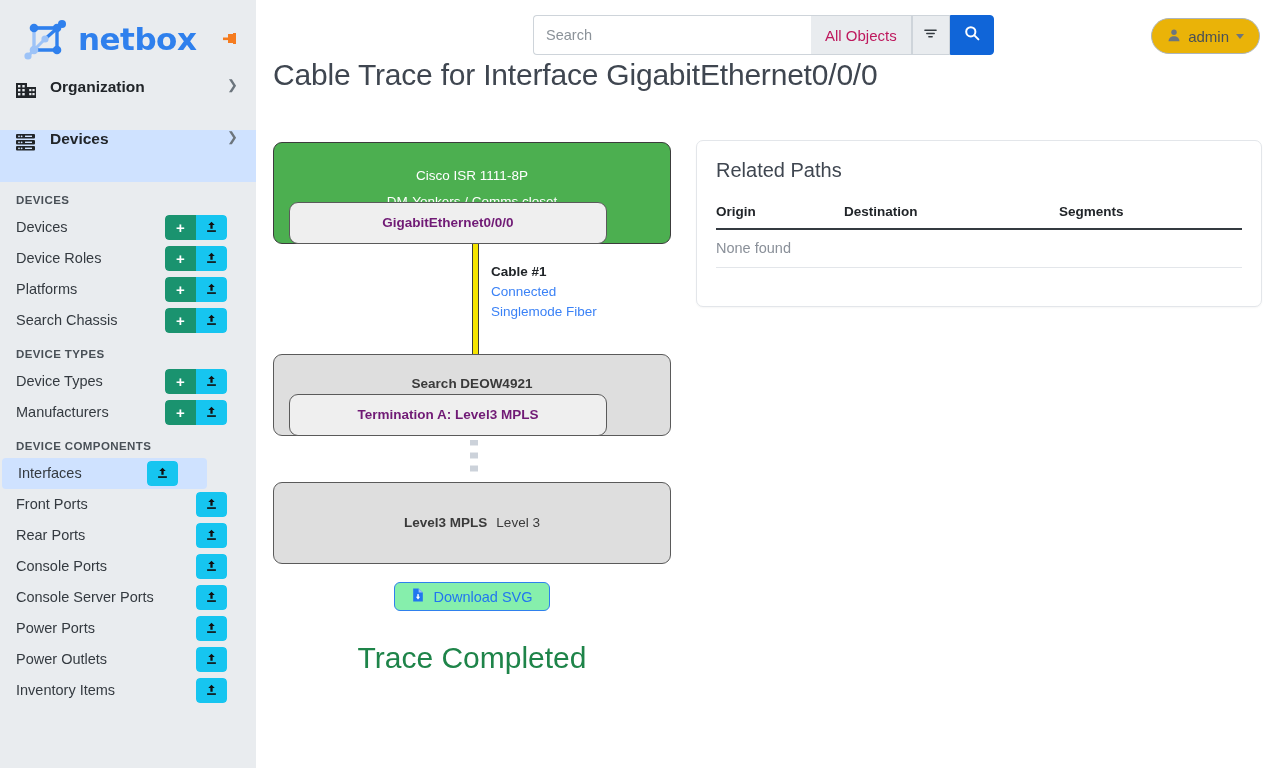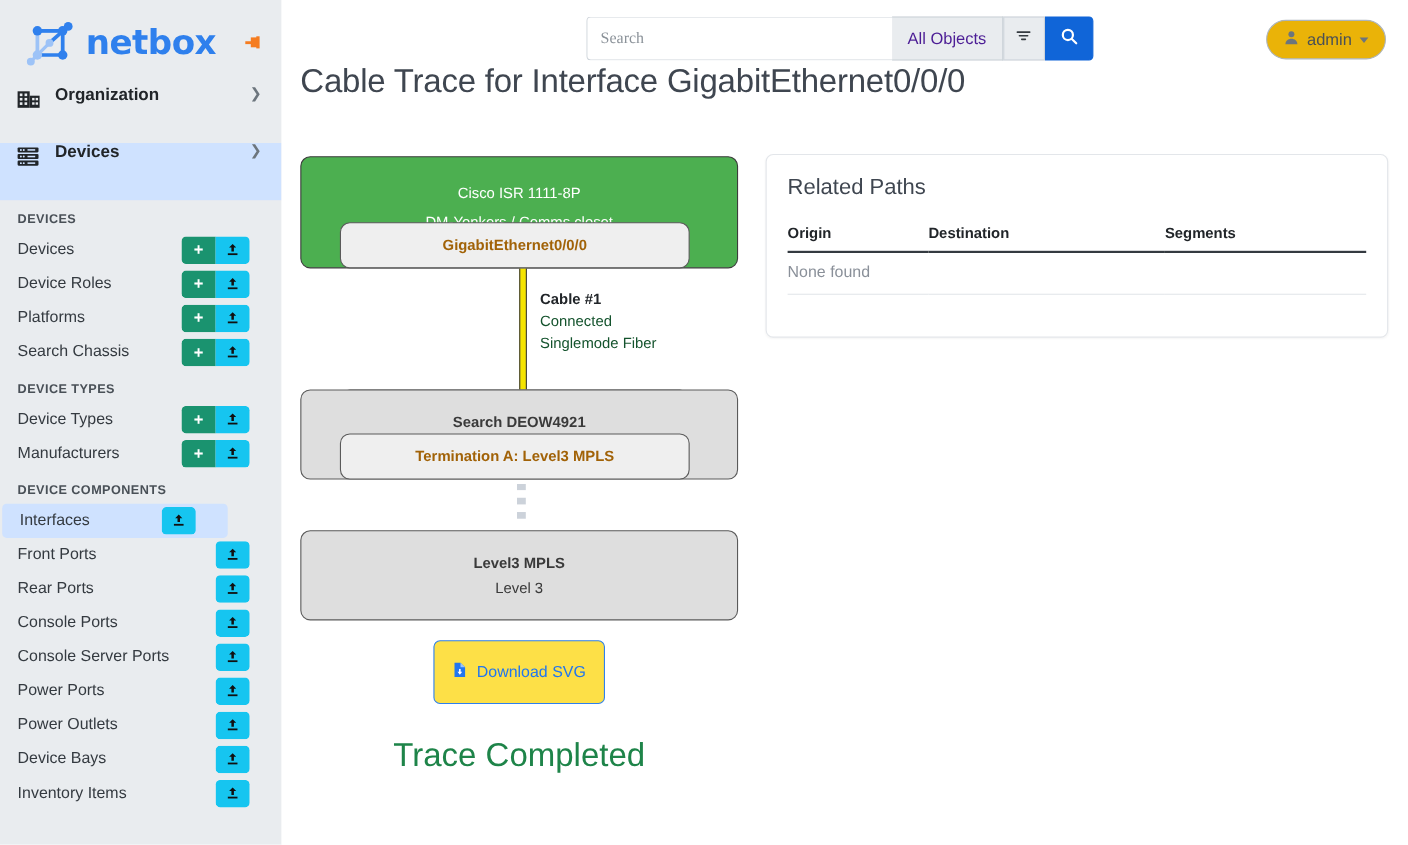--- a/index.html
+++ b/index.html
@@ -82,27 +82,27 @@
   }
   .searchwrap {
     display: flex; align-items: stretch; height: 40px;
     margin: 0 auto 0 auto; position: absolute; left: 277px; top: 15px;
   }
   .search-input {
     width: 278px; height: 40px; border: 1px solid #ced4da;
     border-right: none; border-radius: 4px 0 0 4px;
     padding: 0 12px; font-size: 14.5px; color: #212529;
     outline: none; background: #fff;
-    font-family: Liberation Serif, serif;
+    font-family: Liberation Sans, sans-serif;
   }
   .search-input::placeholder { color: #8b9299; }
   .obj-select {
     display: flex; align-items: center; padding: 0 14px;
     background: #e9ecef; border: 1px solid #ced4da; border-left: none;
-    font-size: 15px; color: #4c1d95; cursor: pointer;
+    font-size: 15px; color: #be185d; cursor: pointer;
   }
   .filter-btn {
     width: 38px; display: flex; align-items: center; justify-content: center;
     background: #e9ecef; border: 1px solid #ced4da; border-left: 1px solid #ced4da;
     cursor: pointer;
   }
   .go-btn {
     width: 44px; display: flex; align-items: center; justify-content: center;
     background: #1065d8; border: 1px solid #1065d8; border-radius: 0 4px 4px 0;
     cursor: pointer;
@@ -136,62 +136,62 @@
 
   .device-node {
     background: #4caf50; border-color: #3c3c3c; color: #fff;
     height: 102px; padding-top: 26px; width: 398px;
   }
   .device-node .t1 { color:#fff; margin-bottom: 12px; }
   .device-node .t2 { color:#fff; margin-bottom: 12px; }
 
   .term-node {
     background: #efefef; border-color: #5a5a5a;
-    width: 318px; height: 42px; margin-left: 36px;
+    width: 318px; height: 42px; margin-left: 16px;
     display: flex; align-items: center; justify-content: center;
-    color: #a16207;
+    color: #701a75;
   }
   .circuit-node {
     background: #dedede; border-color: #5a5a5a;
     width: 398px; height: 82px;
     display: flex; flex-direction: column; align-items: center;
     justify-content: center; gap: 9px; color: #3a3a3a;
   }
   .big-node {
     background: #dedede; border-color: #5a5a5a;
     width: 398px; height: 82px;
-    display: flex; flex-direction: column; align-items: center;
+    display: flex; flex-direction: row; align-items: center;
     justify-content: center; gap: 9px; color: #3a3a3a;
   }
 
   .overlap-up { margin-top: -42px; position: relative; z-index: 3; }
 
   .cable-seg { position: relative; height: 110px; }
   .cable-line {
     position: absolute; left: 199px; top: 0; width: 7px; height: 110px;
     background: #f5e400; border-left: 1px solid #3a3a3a; border-right: 1px solid #3a3a3a;
   }
   .cable-label { position: absolute; left: 218px; top: 18px; line-height: 20px; }
   .cable-label .cl-title { font-size: 13.5px; font-weight: 700; color: #212529; }
-  .cable-label .cl-sub { font-size: 13.5px; color: #14532d; }
+  .cable-label .cl-sub { font-size: 13.5px; color: #3b82f6; }
 
   .dot-seg { position: relative; height: 46px; }
   .dot-line {
     position: absolute; left: 197px; top: 4px; width: 8px; height: 38px;
     background-image: linear-gradient(#ccd2da 50%, rgba(255,255,255,0) 0%);
     background-position: left;
     background-size: 8px 13px;
     background-repeat: repeat-y;
   }
 
   .dl-btn-row { margin-top: 18px; text-align: center; }
   .dl-btn {
     display: inline-flex; align-items: center; gap: 8px;
-    padding: 18px 16px; border: 1px solid #2f80ed; border-radius: 6px;
-    background: #fde047; color: #2176ef; font-size: 14.5px; cursor: pointer;
+    padding: 4px 16px; border: 1px solid #2f80ed; border-radius: 6px;
+    background: #86efac; color: #2176ef; font-size: 14.5px; cursor: pointer;
   }
   .trace-done {
     margin-top: 30px; text-align: center;
     font-size: 30px; color: #1e8449; font-weight: 400;
   }
 
   
   .card {
     position: absolute; left: 440px; top: 140px; width: 566px;
     border: 1px solid #e3e6ea; border-radius: 7px; background: #fff;
@@ -452,31 +452,20 @@
       <span class="btn-group single">
         <span class="btn-sq btn-imp">
             <svg viewBox="0 0 16 16" width="13" height="13" fill="#111">
               <path d="M8 1l4 4H9.4v4.4H6.6V5H4z"></path>
               <rect x="2.6" y="11.4" width="10.8" height="2"></rect>
             </svg>
           </span>
       </span>
     </div>
     <div class="nav-item">
-      <span class="label">Device Bays</span>
-      <span class="btn-group single">
-        <span class="btn-sq btn-imp">
-            <svg viewBox="0 0 16 16" width="13" height="13" fill="#111">
-              <path d="M8 1l4 4H9.4v4.4H6.6V5H4z"></path>
-              <rect x="2.6" y="11.4" width="10.8" height="2"></rect>
-            </svg>
-          </span>
-      </span>
-    </div>
-    <div class="nav-item">
       <span class="label">Inventory Items</span>
       <span class="btn-group single">
         <span class="btn-sq btn-imp">
             <svg viewBox="0 0 16 16" width="13" height="13" fill="#111">
               <path d="M8 1l4 4H9.4v4.4H6.6V5H4z"></path>
               <rect x="2.6" y="11.4" width="10.8" height="2"></rect>
             </svg>
           </span>
       </span>
     </div>

